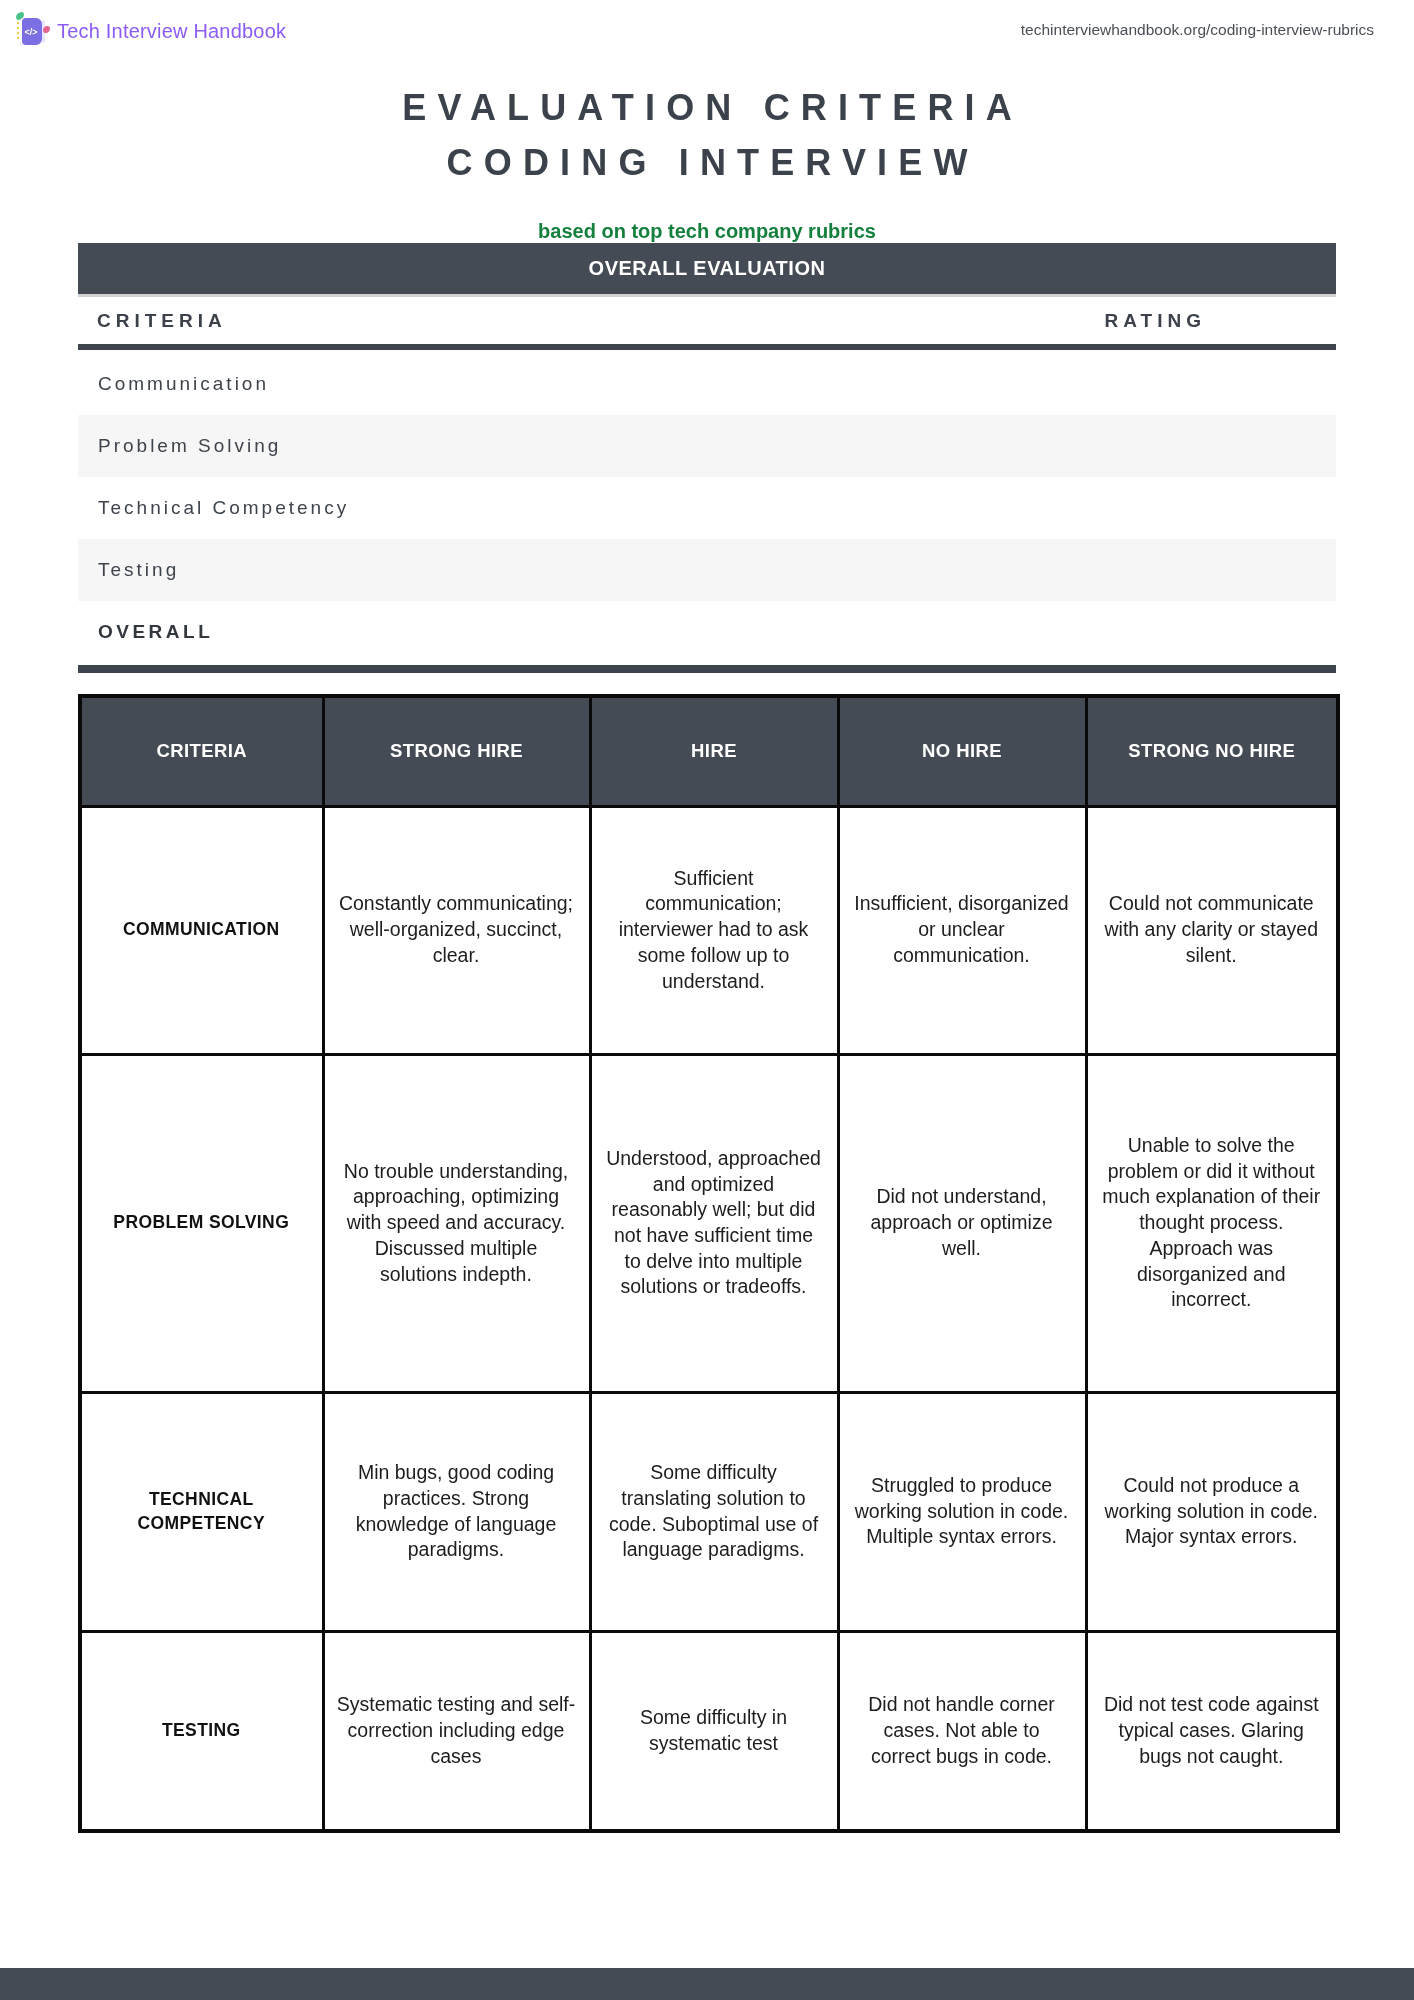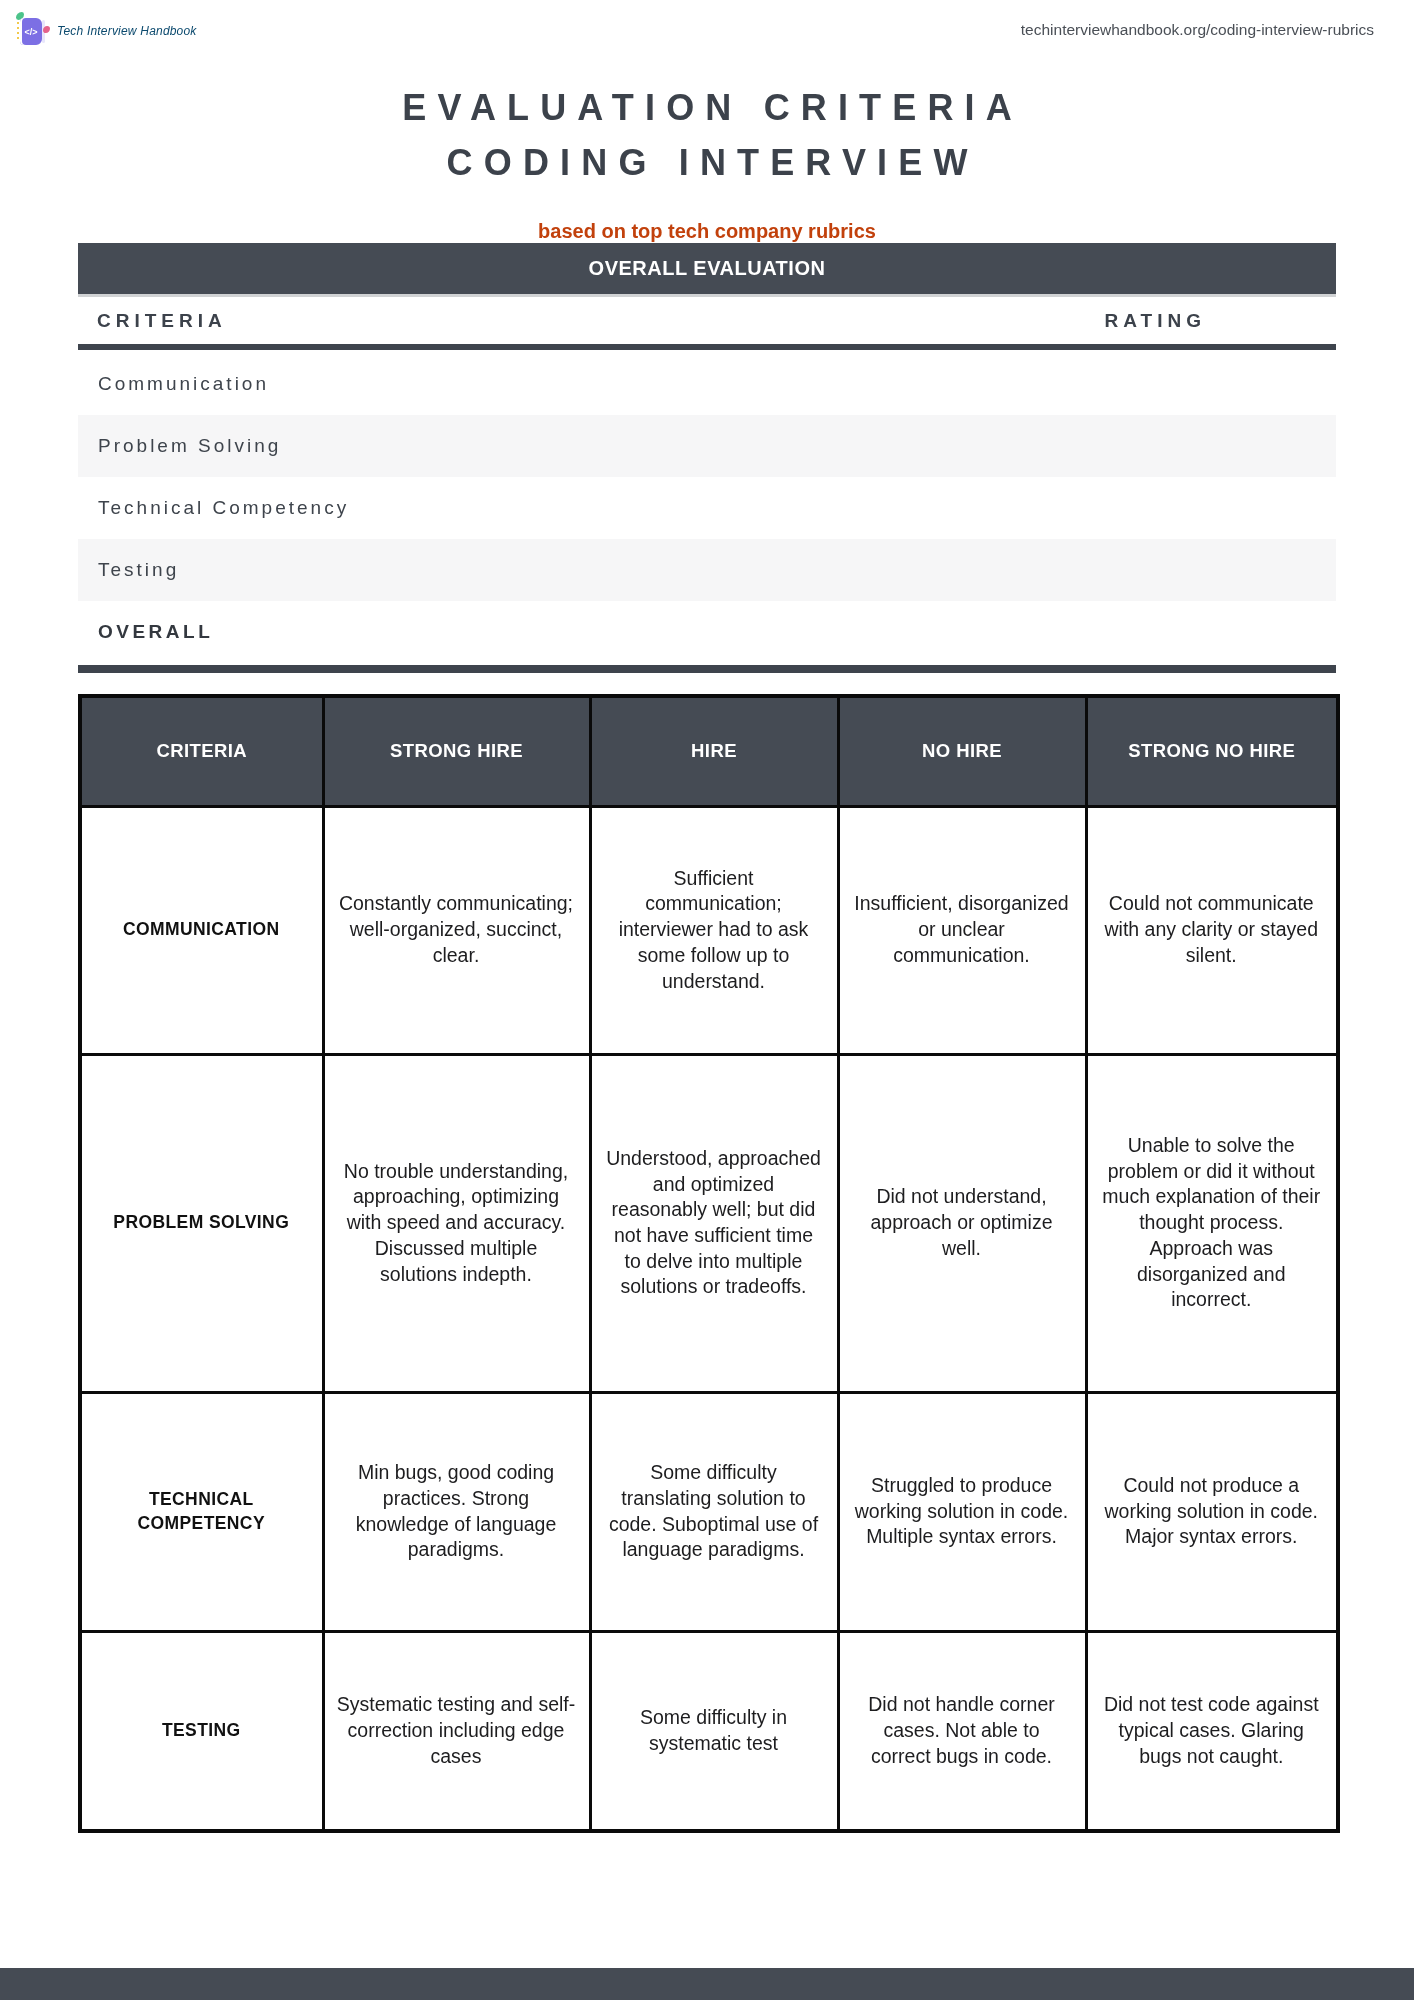--- a/index.html
+++ b/index.html
@@ -24,28 +24,28 @@
     background:#7c6fe4; border-radius:4px 6px 6px 4px;
     display:flex; align-items:center; justify-content:center;
     box-shadow:2px 0 0 #ffffff inset;
   }
   .logo .book .code { color:#ffffff; font-size:9px; font-weight:bold; letter-spacing:0; }
   .logo .page-edge { position:absolute; right:3px; top:8px; width:3px; height:23px; background:#e8e6fb; border-radius:2px; }
   .logo .leaf { position:absolute; left:2px; top:0; width:8px; height:8px; background:#4cc38a; border-radius:70% 30% 70% 30%; }
   .logo .dot  { position:absolute; right:-2px; top:14px; width:7px; height:7px; background:#e5638c; border-radius:60% 40% 60% 40%; }
   .logo .spine { position:absolute; left:3px; top:10px; width:2px; height:18px;
     background:repeating-linear-gradient(to bottom,#f2c94c 0 2px,transparent 2px 5px); }
-  .brand-name { font-size:12px; color:#0c4a6e; letter-spacing:.2px;font-style:italic; }
+  .brand-name { font-size:20px; color:#8b5cf6; letter-spacing:.2px; }
   .site-url { font-size:15.5px; color:#4a4f56; margin-top:9px; }
 
   
   .title-wrap { text-align:center; margin-top:28px; color:#3c424b; }
   .title-line { font-size:36px; font-weight:bold; line-height:55px; }
   .title-line span { letter-spacing:.31em; margin-right:-.31em; }
-  .subtitle { margin-top:30px; font-size:20px; font-weight:bold; color:#c2410c; }
+  .subtitle { margin-top:30px; font-size:20px; font-weight:bold; color:#15803d; }
   .rating-line { margin-top:37px; font-size:20px; color:#3f454d; text-align:center; }
   .rating-line .lbl { font-weight:bold; letter-spacing:.5px; }
 
   
   .container { width:1258px; margin:0 auto; }
   .banner {
     height:51px; background:#454b54;
     display:flex; align-items:center; justify-content:center;
     color:#ffffff; font-weight:bold; font-size:20px; letter-spacing:.5px;
     box-shadow:0 3px 0 rgba(69,75,84,.25);

